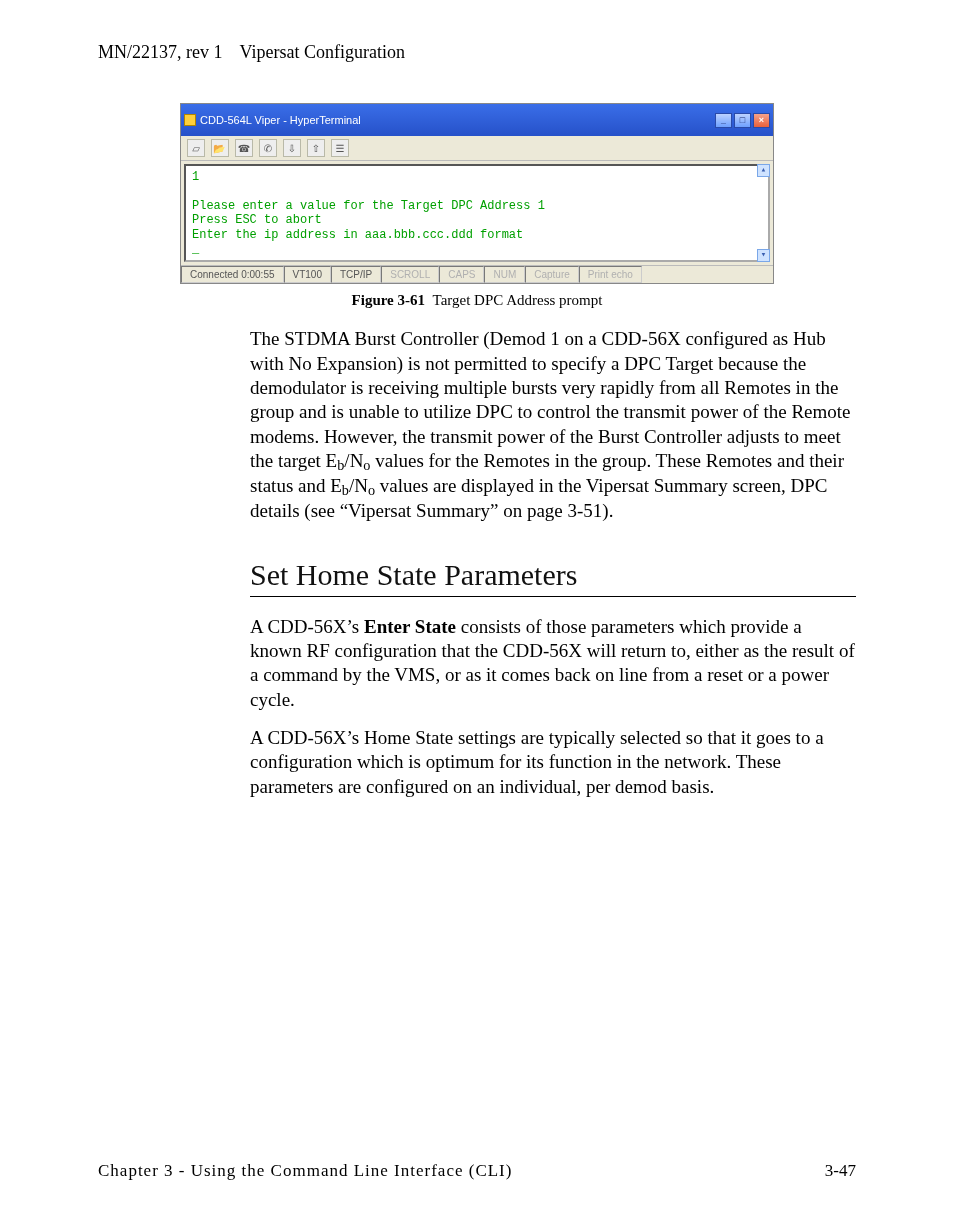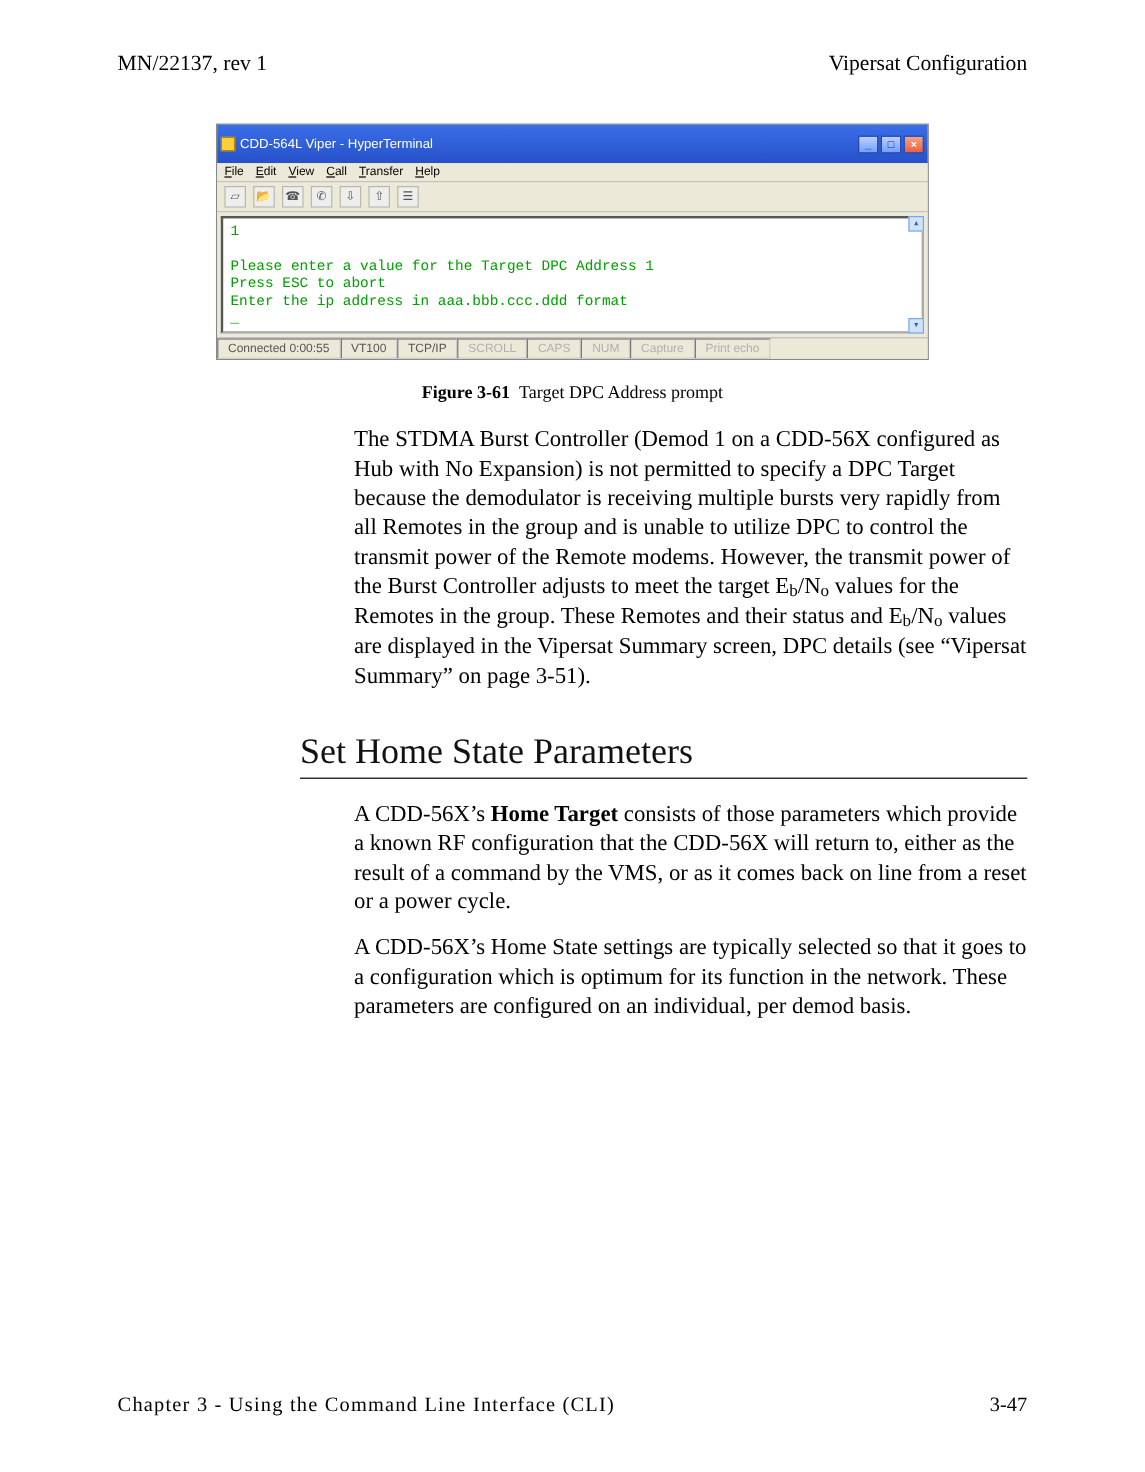--- a/index.html
+++ b/index.html
@@ -5,45 +5,45 @@
   * { box-sizing: border-box; margin: 0; padding: 0; }
   body {
     width: 954px;
     height: 1227px;
     background: #fff;
     font-family: "Times New Roman", Times, serif;
     color: #000;
     position: relative;
     padding: 42px 98px 0 98px;
   }
-  .hdr { display: flex; justify-content: space-between; font-size: 18px; margin-bottom: 40px; }
+  .hdr { display: flex; font-size: 18px; margin-bottom: 40px; gap: 17px; }
   .figwrap { display: flex; flex-direction: column; align-items: center; margin: 6px 0 18px 0; }
   .winbox { width: 594px; border: 1px solid #888; background: #e9e7df; font-family: Tahoma, Arial, sans-serif; font-size: 10px; }
   .titlebar { height: 19px; background: linear-gradient(#3a6ee8,#2651c9); color: #fff; display: flex; align-items: center; padding: 16px 3px; font-size: 11px; }
   .titlebar .ticon { width: 12px; height: 12px; background: #ffcf3a; border: 1px solid #b28500; margin-right: 4px; }
   .titlebar .sp { flex: 1; }
   .winbtns { display: flex; gap: 2px; }
   .winbtn { width: 17px; height: 15px; border: 1px solid #2a4aa8; display: flex; align-items: center; justify-content: center; font-size: 9px; font-weight: bold; }
   .winbtn.min, .winbtn.max { background: linear-gradient(#bcd2ff,#6ea0ff); color: #1a2a6b; }
   .winbtn.cls { background: linear-gradient(#f7a28a,#e8603b); color: #fff; }
   .menubar { background: #ece9d8; padding: 2px 6px; font-size: 10px; color: #000; display: flex; gap: 10px; border-bottom: 1px solid #bbb; }
   .menubar span u { text-decoration: underline; }
   .toolbar { background: #ece9d8; padding: 3px 6px; display: flex; gap: 6px; border-bottom: 1px solid #bbb; }
   .tbtn { width: 18px; height: 18px; border: 1px solid #b9b9a8; background: #eee; display: flex; align-items: center; justify-content: center; font-size: 10px; color: #555; }
   .termwrap { padding: 3px; background: #ece9d8; }
   .term { background: #fff; border: 2px inset #aaa; padding: 4px 6px; font-family: "Courier New", monospace; font-size: 12px; color: #00a000; min-height: 84px; white-space: pre; line-height: 1.2; position: relative; }
   .scarr { position: absolute; right: -2px; width: 13px; height: 13px; background: #cfe3ff; border: 1px solid #7aa7e8; font-size: 9px; color: #3a5fb0; display:flex; align-items:center; justify-content:center; }
   .scup { top: -2px; } .scdn { bottom: -2px; }
   .statusbar { display: flex; font-size: 10px; background: #ece9d8; border-top: 1px solid #bbb; }
   .statusbar .cell { border: 1px inset #ccc; padding: 2px 8px; color: #555; }
   .statusbar .cell.dim { color: #b0b0b0; }
-  .figcap { font-size: 15px; margin-top: 20px; text-align: center; }
+  .figcap { font-size: 15px; margin-top: 8px; text-align: center; }
   .figcap b { font-weight: bold; }
   .body { font-size: 19px; line-height: 1.28; margin-left: 152px; }
-  .body p { margin-bottom: 14px; margin-left: 45px; }
+  .body p { margin-bottom: 14px; }
   .body p.last { margin-bottom: 0; }
   .h2 { font-family: Liberation Serif, serif; font-size: 30px; font-weight: 400; color: #111; margin: 34px 0 4px 152px; }
   .rule { border: 0; border-top: 1px solid #000; margin: 0 0 18px 152px; }
   sub { font-size: 0.75em; vertical-align: -3px; }
   .ftr { position: absolute; bottom: 46px; left: 98px; right: 98px; display: flex; justify-content: space-between; align-items: baseline; font-size: 17px; }
   .ftr .chap { letter-spacing: 1px; }
 </style>
 </head>
 <body>
 
@@ -56,28 +56,20 @@
   <div class="winbox">
     <div class="titlebar">
       <span class="ticon"></span>
       <span>CDD-564L Viper - HyperTerminal</span>
       <span class="sp"></span>
       <div class="winbtns">
         <div class="winbtn min">_</div>
         <div class="winbtn max">□</div>
         <div class="winbtn cls">×</div>
       </div>
-    </div>
-    <div class="menubar">
-      <span><u>F</u>ile</span>
-      <span><u>E</u>dit</span>
-      <span><u>V</u>iew</span>
-      <span><u>C</u>all</span>
-      <span><u>T</u>ransfer</span>
-      <span><u>H</u>elp</span>
     </div>
     <div class="toolbar">
       <div class="tbtn">▱</div>
       <div class="tbtn">📂</div>
       <div class="tbtn">☎</div>
       <div class="tbtn">✆</div>
       <div class="tbtn">⇩</div>
       <div class="tbtn">⇧</div>
       <div class="tbtn">☰</div>
     </div>
@@ -109,21 +101,21 @@
   <p>
     <span>The STDMA Burst Controller (Demod 1 on a CDD-56X configured as Hub with No Expansion) is not permitted to specify a DPC Target because the demodulator is receiving multiple bursts very rapidly from all Remotes in the group and is unable to utilize DPC to control the transmit power of the Remote modems. However, the transmit power of the Burst Controller adjusts to meet the target E</span><sub>b</sub><span>/N</span><sub>o</sub><span> values for the Remotes in the group. These Remotes and their status and E</span><sub>b</sub><span>/N</span><sub>o</sub><span> values are displayed in the Vipersat Summary screen, DPC details (see “Vipersat Summary” on page 3-51).</span>
   </p>
 </div>
 
 <h2 class="h2">Set Home State Parameters</h2>
 <hr class="rule">
 
 <div class="body">
   <p>
-    <span>A CDD-56X’s </span><b>Home Target</b><span> consists of those parameters which provide a known RF configuration that the CDD-56X will return to, either as the result of a command by the VMS, or as it comes back on line from a reset or a power cycle.</span>
+    <span>A CDD-56X’s </span><b>Enter State</b><span> consists of those parameters which provide a known RF configuration that the CDD-56X will return to, either as the result of a command by the VMS, or as it comes back on line from a reset or a power cycle.</span>
   </p>
   <p>A CDD-56X’s Home State settings are typically selected so that it goes to a configuration which is optimum for its function in the network. These parameters are configured on an individual, per demod basis.</p>
 </div>
 
 <div class="ftr">
   <span class="chap">Chapter 3 - Using the Command Line Interface (CLI)</span>
   <span>3-47</span>
 </div>
 
 </body></html>

